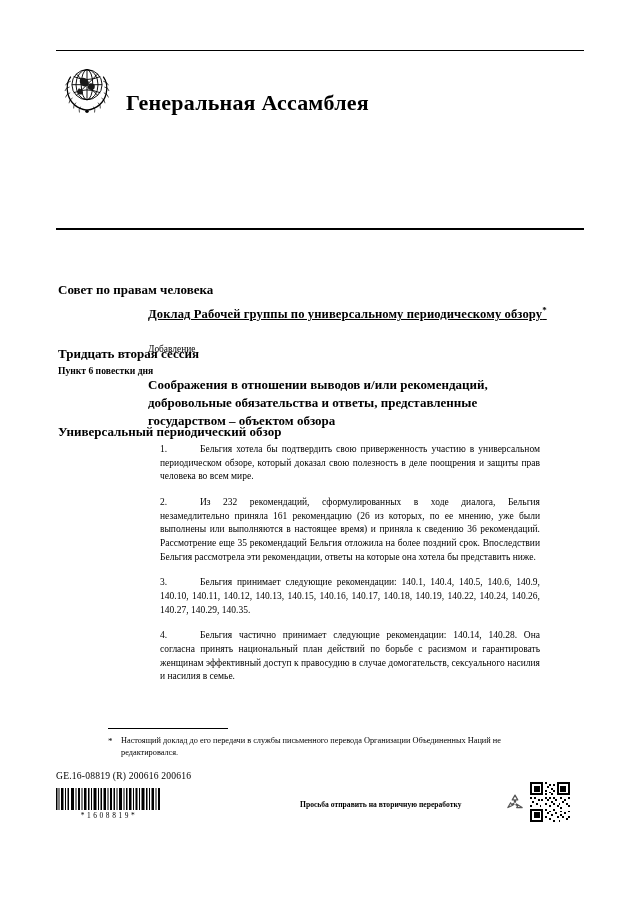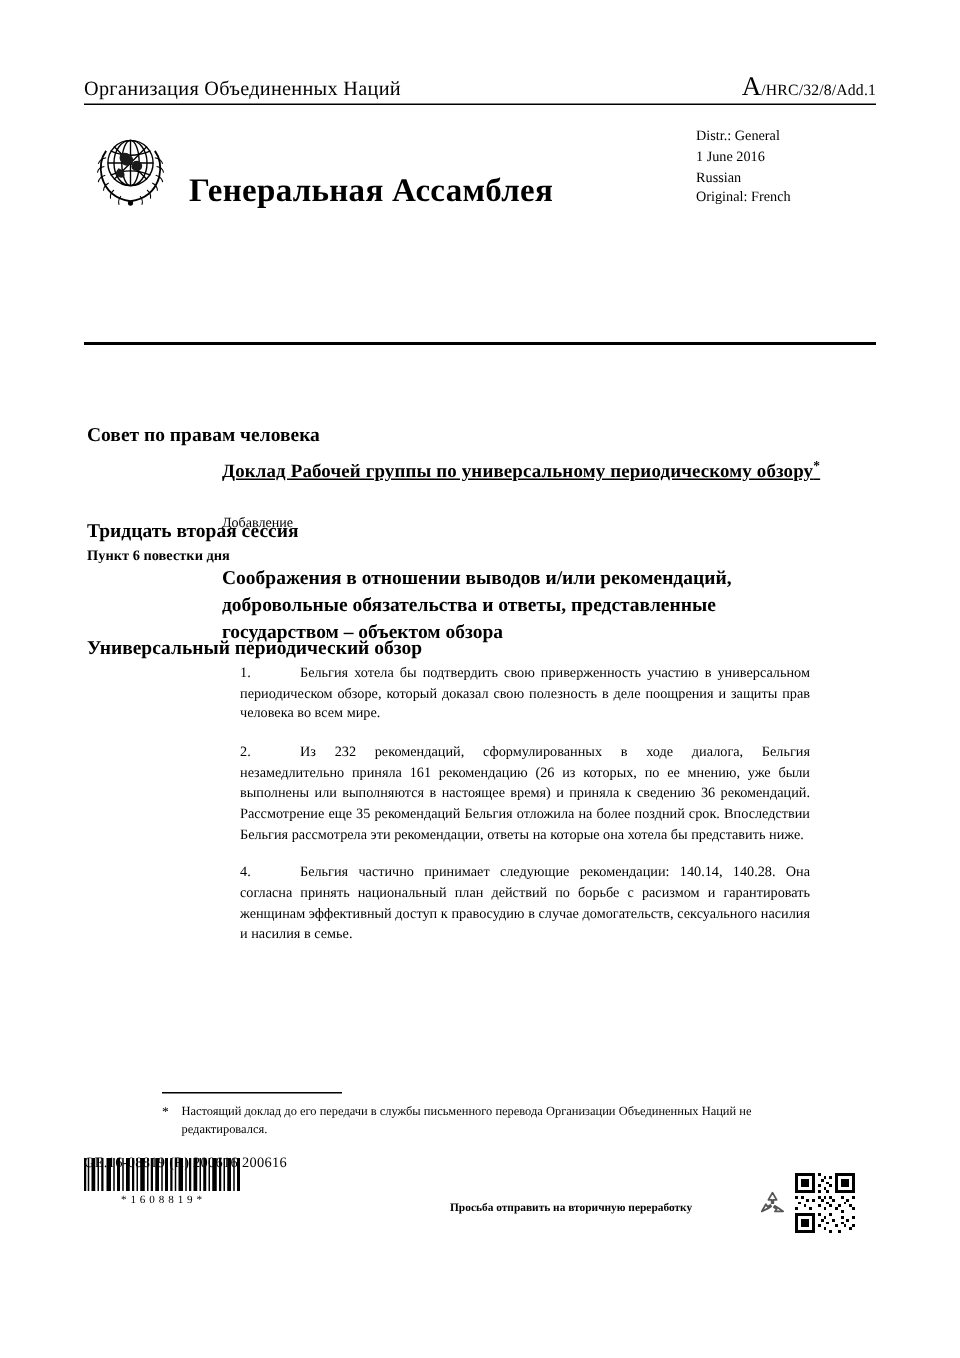--- a/index.html
+++ b/index.html
@@ -189,21 +189,21 @@
     position: absolute;
     left: 56px;
     top: 770px;
     font-size: 9.6px;
     letter-spacing: .2px;
     white-space: nowrap;
   }
   .barcode-wrap {
     position: absolute;
     left: 56px;
-    top: 772px;
+    top: 788px;
     width: 106px;
   }
   .barcode-bars {
     height: 22px;
     width: 106px;
     display: block;
   }
   .barcode-text {
     font-size: 7.4px;
     letter-spacing: 2.6px;
@@ -233,26 +233,20 @@
     width: 40px;
     height: 40px;
   }
 </style>
 </head>
 <body>
 
 <div class="page">
 
   <div class="masthead">
-    <div class="masthead-top">
-      <div class="org-name">Организация Объединенных Наций</div>
-      <div class="doc-symbol">
-        <span class="sym-a">A</span><span>/HRC/32/8/Add.1</span>
-      </div>
-    </div>
     <div class="rule-thin"></div>
 
     <div class="masthead-body">
       <div class="emblem">
         <svg viewBox="0 0 100 100" width="58" height="58" aria-hidden="true">
           <g stroke="#000" fill="none" stroke-width="1.6">
             <circle cx="50" cy="46" r="26"></circle>
             <ellipse cx="50" cy="46" rx="10" ry="26"></ellipse>
             <ellipse cx="50" cy="46" rx="19" ry="26"></ellipse>
             <line x1="24" y1="46" x2="76" y2="46"></line>
@@ -284,26 +278,20 @@
               <path d="M75 69 q6 3 6 9"></path>
             <path d="M69 77 q5 4 4 10"></path>
               <path d="M61 84 q4 5 2 10"></path>
           </g>
           <circle cx="50" cy="92" r="3" fill="#000"></circle>
         </svg>
       </div>
 
       <div class="assembly-title">Генеральная Ассамблея</div>
 
-      <div class="distr-block">
-        <div>Distr.: General</div>
-        <div>1 June 2016</div>
-        <div>Russian</div>
-        <div>Original: French</div>
-      </div>
     </div>
   </div>
 
   <div class="rule-thick"></div>
 
   <div class="session">
     <div class="b">Совет по правам человека</div>
     <div class="b">Тридцать вторая сессия</div>
     <div class="n">Пункт 6 повестки дня</div>
     <div class="b">Универсальный периодический обзор</div>
@@ -319,20 +307,23 @@
     <h2 class="section-title">Соображения в отношении выводов и/или рекомендаций, добровольные обязательства и ответы, представленные государством – объектом обзора</h2>
 
     <div class="para">
       <p><span class="pnum">1.</span><span>Бельгия хотела бы подтвердить свою приверженность участию в универсальном периодическом обзоре, который доказал свою полезность в деле поощрения и защиты прав человека во всем мире.</span></p>
     </div>
 
     <div class="para">
       <p><span class="pnum">2.</span><span>Из 232 рекомендаций, сформулированных в ходе диалога, Бельгия незамедлительно приняла 161 рекомендацию (26 из которых, по ее мнению, уже были выполнены или выполняются в настоящее время) и приняла к сведению 36 рекомендаций. Рассмотрение еще 35 рекомендаций Бельгия отложила на более поздний срок. Впоследствии Бельгия рассмотрела эти рекомендации, ответы на которые она хотела бы представить ниже.</span></p>
     </div>
 
+    <div class="para">
+      <p><span class="pnum">3.</span><span>Бельгия принимает следующие рекомендации: 140.1, 140.4, 140.5, 140.6, 140.9, 140.10, 140.11, 140.12, 140.13, 140.15, 140.16, 140.17, 140.18, 140.19, 140.22, 140.24, 140.26, 140.27, 140.29, 140.35.</span></p>
+    </div>
 
     <div class="para">
       <p><span class="pnum">4.</span><span>Бельгия частично принимает следующие рекомендации: 140.14, 140.28. Она согласна принять национальный план действий по борьбе с расизмом и гарантировать женщинам эффективный доступ к правосудию в случае домогательств, сексуального насилия и насилия в семье.</span></p>
     </div>
   </div>
 
   <div class="footnote-rule"></div>
   <div class="footnote">
     <span class="fn-mark">*</span>
     <span class="fn-text">Настоящий доклад до его передачи в службы письменного перевода Организации Объединенных Наций не редактировался.</span>

